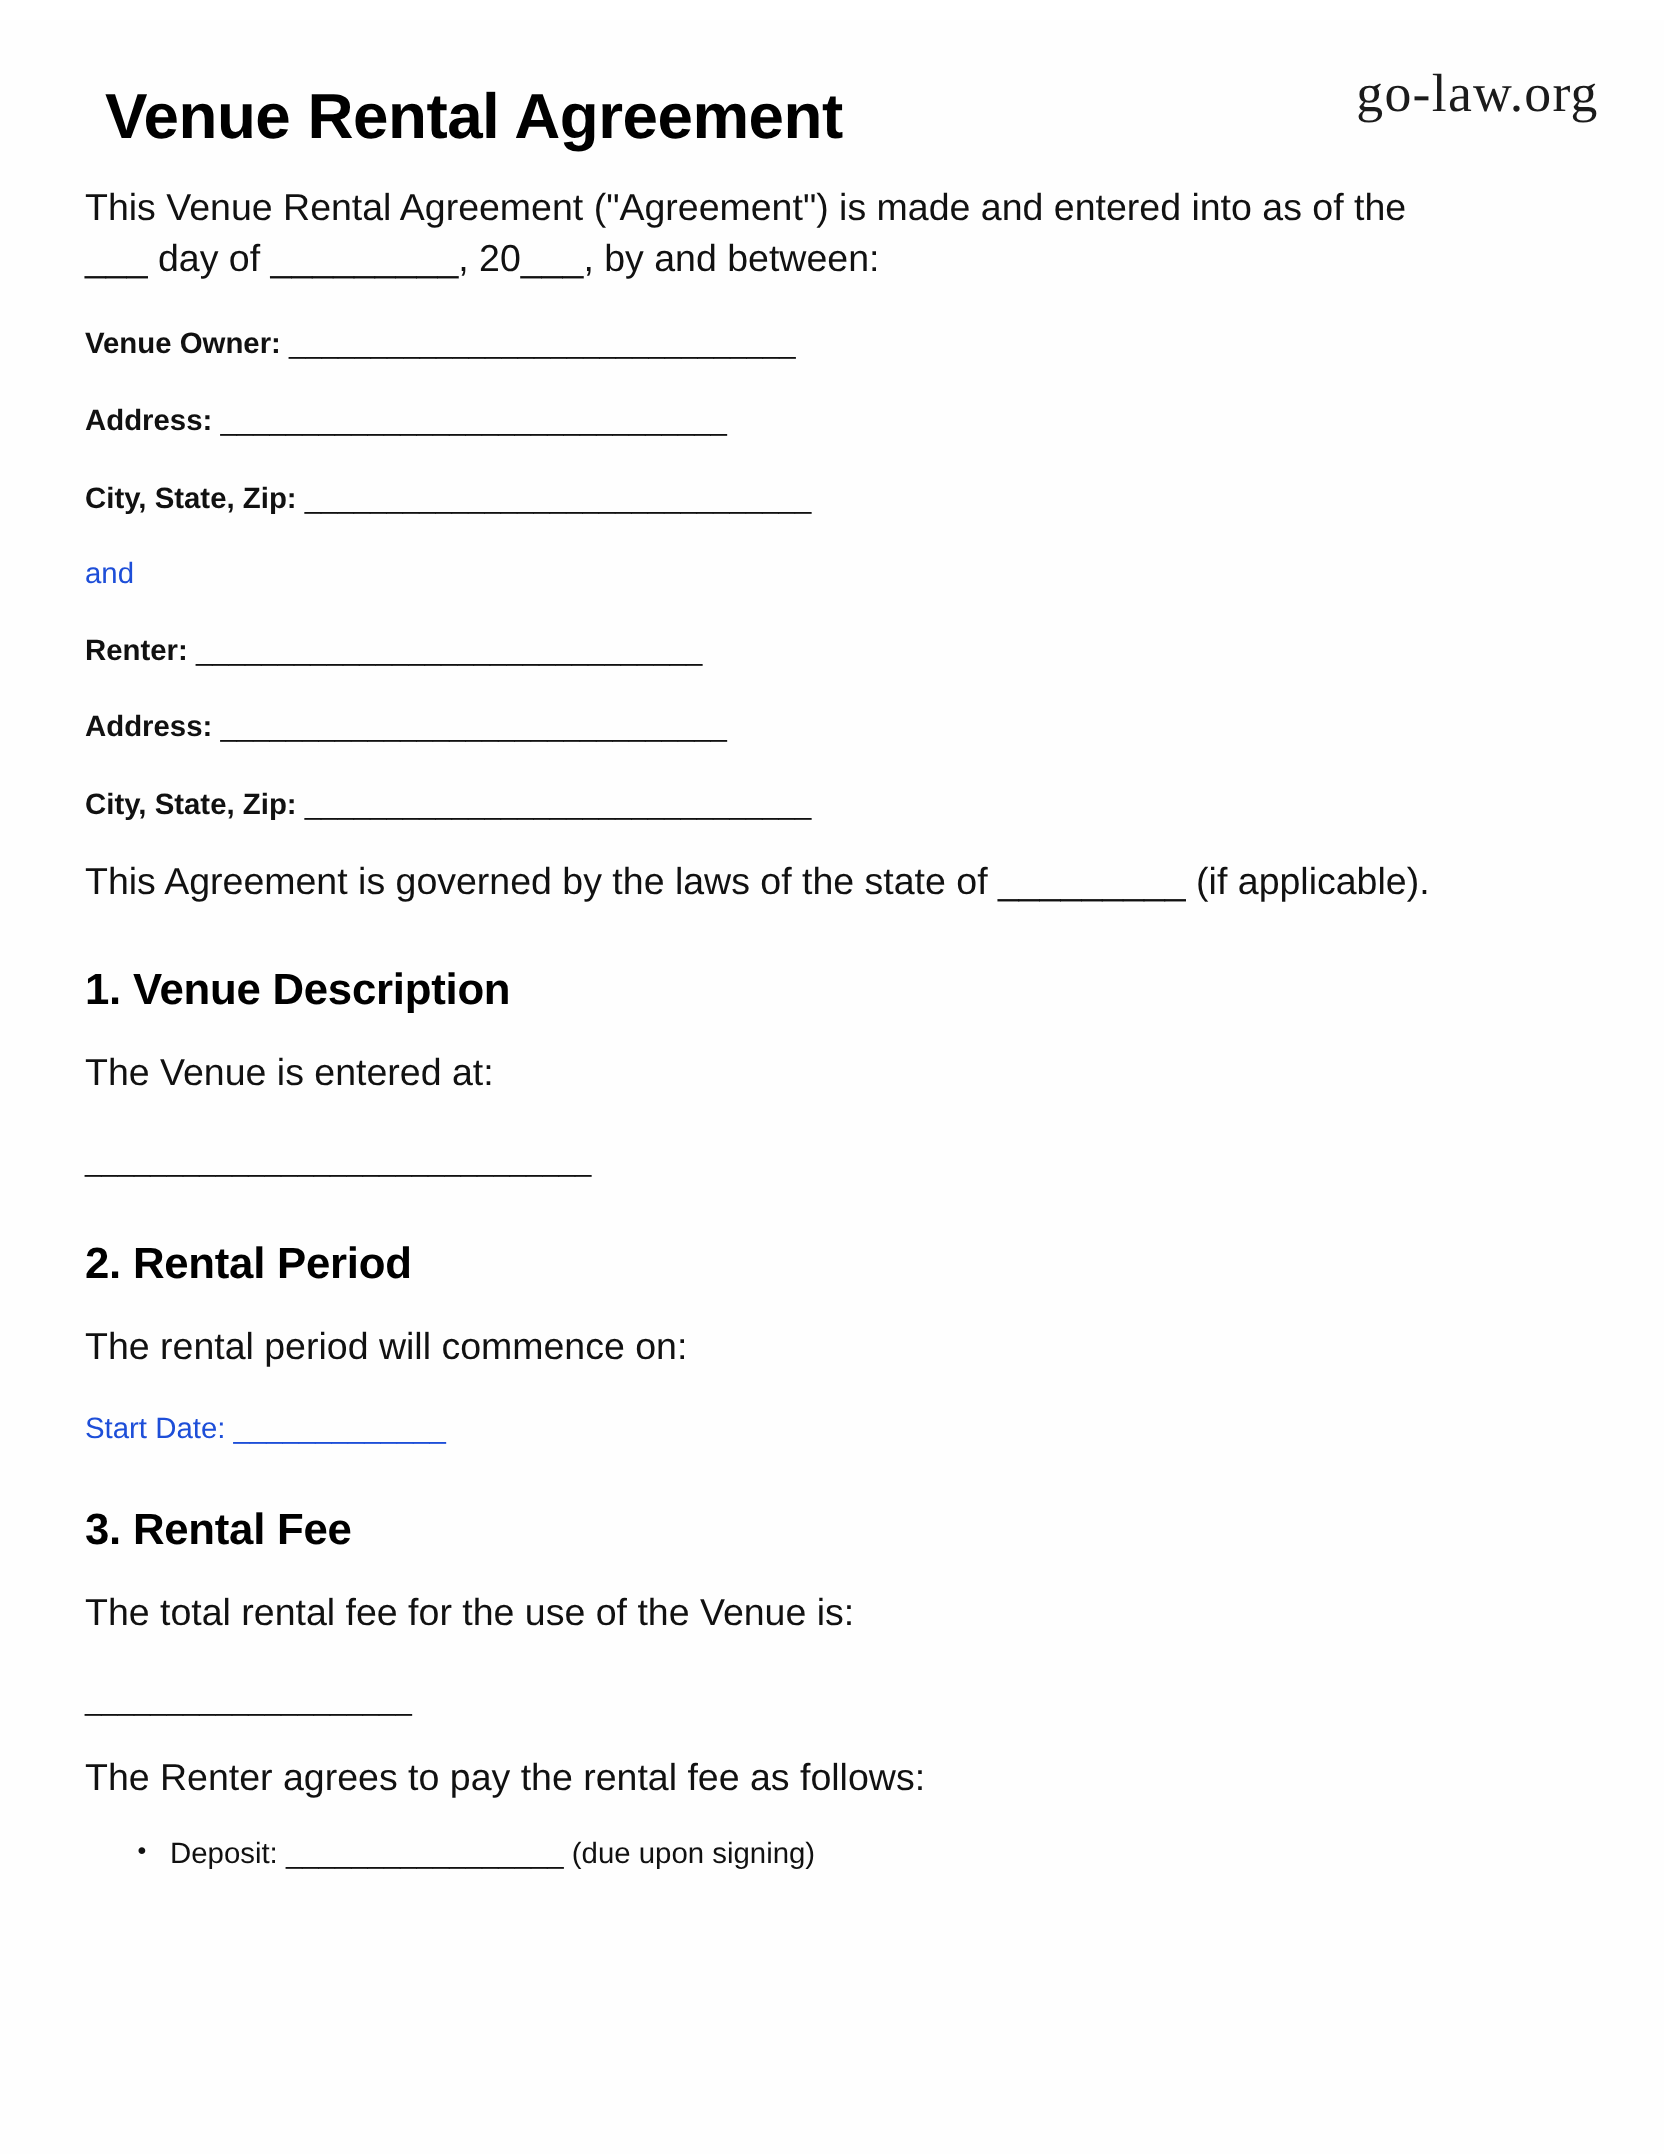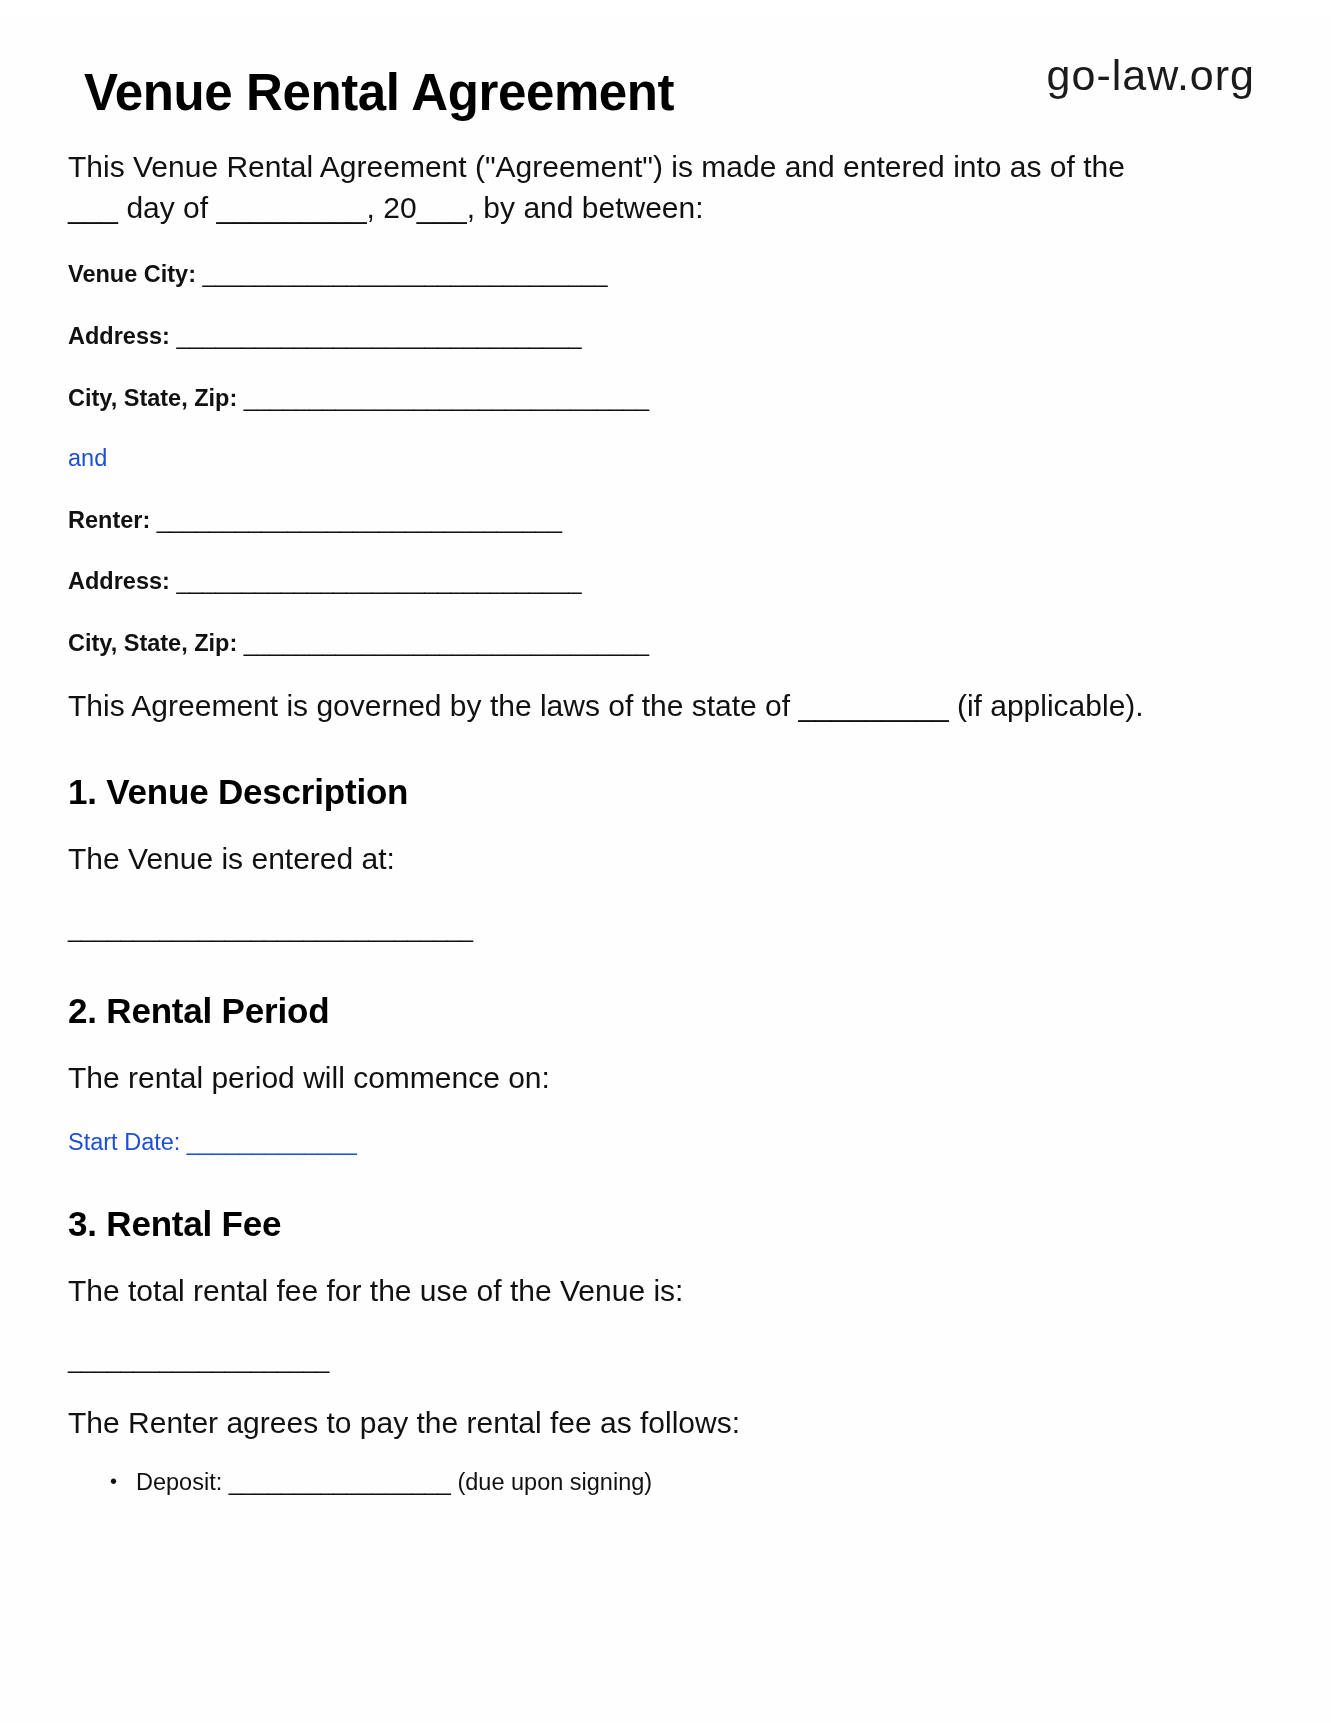--- a/index.html
+++ b/index.html
@@ -20,22 +20,22 @@
     position: relative;
     width: 1331px;
     height: 1723px;
     background: #fefefe;
     padding: 0 68px;
   }
   
   .brand {
     position: absolute;
     top: 38px;
-    right: 76px;
-    font-family: Liberation Sans, sans-serif;
+    right: 52px;
+    font-family: Liberation Serif, serif;
     font-size: 43px;
     letter-spacing: 1px;
     color: #1b1b1b;
     line-height: 1;
     white-space: nowrap;
   }
   
   .doc-title {
     margin: 16px;
     padding-top: 48px;
@@ -113,21 +113,21 @@
 
 <div class="page">
 
   <div class="brand">go-law.org</div>
 
   <h1 class="doc-title">Venue Rental Agreement</h1>
 
   <p class="body-text">This Venue Rental Agreement ("Agreement") is made and entered into as of the ___ day of _________, 20___, by and between:</p>
 
   <div class="field-line">
-    <span class="lbl">Venue City:</span>
+    <span class="lbl">Venue Owner:</span>
     <span>_______________________________</span>
   </div>
 
   <div class="field-line">
     <span class="lbl">Address:</span>
     <span>_______________________________</span>
   </div>
 
   <div class="field-line">
     <span class="lbl">City, State, Zip:</span>

